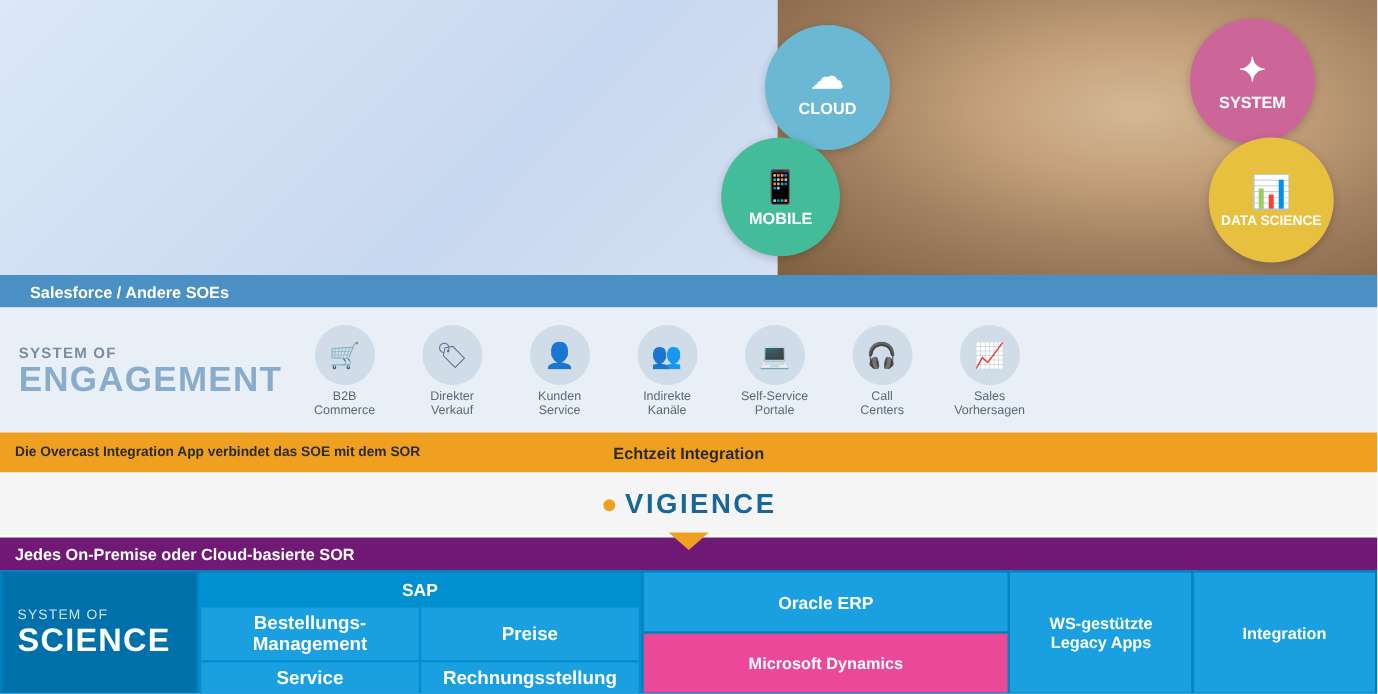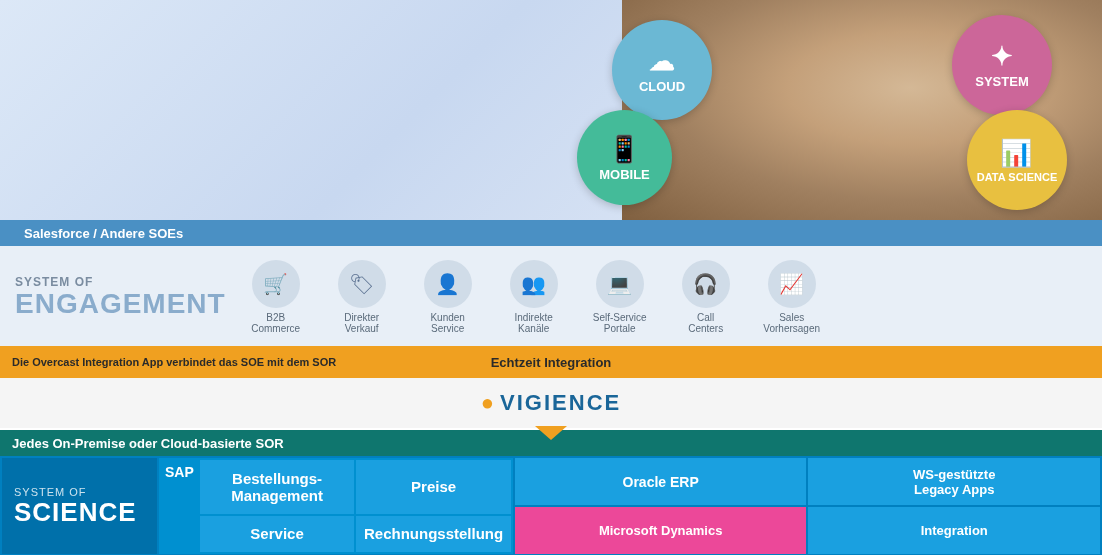--- a/index.html
+++ b/index.html
@@ -242,21 +242,21 @@
       width: 0;
       height: 0;
       border-left: 16px solid transparent;
       border-right: 16px solid transparent;
       border-top: 14px solid #f0a020;
       z-index: 5;
     }
 
     
     .sor-label-bar {
-      background: #0f766e;
+      background: #701a75;
       color: white;
       font-weight: bold;
       font-size: 13px;
       padding: 4px 12px;
       height: 26px;
       display: flex;
       align-items: center;
       margin-top: 2px;
     }
 
@@ -289,21 +289,21 @@
       font-size: 26px;
       font-weight: bold;
       letter-spacing: 1px;
       line-height: 1.1;
     }
 
     .sor-sap-block {
       background: #0090d0;
       flex: 1.2;
       display: flex;
-      flex-direction: row;
+      flex-direction: column;
       gap: 2px;
       padding: 2px;
     }
 
     .sor-sap-header {
       background: #0090d0;
       color: white;
       font-weight: bold;
       font-size: 14px;
       text-align: center;
@@ -377,21 +377,20 @@
       color: white;
       font-weight: bold;
       font-size: 13px;
       text-align: center;
       padding: 4px;
     }
 
     .sor-right-col {
       flex: 1;
       display: flex;
-      flex-direction: column;
       gap: 2px;
     }
   </style>
 </head>
 <body>
 
 <div class="top-section">
 
   <div class="top-photo">
     <div class="photo-people"></div>

